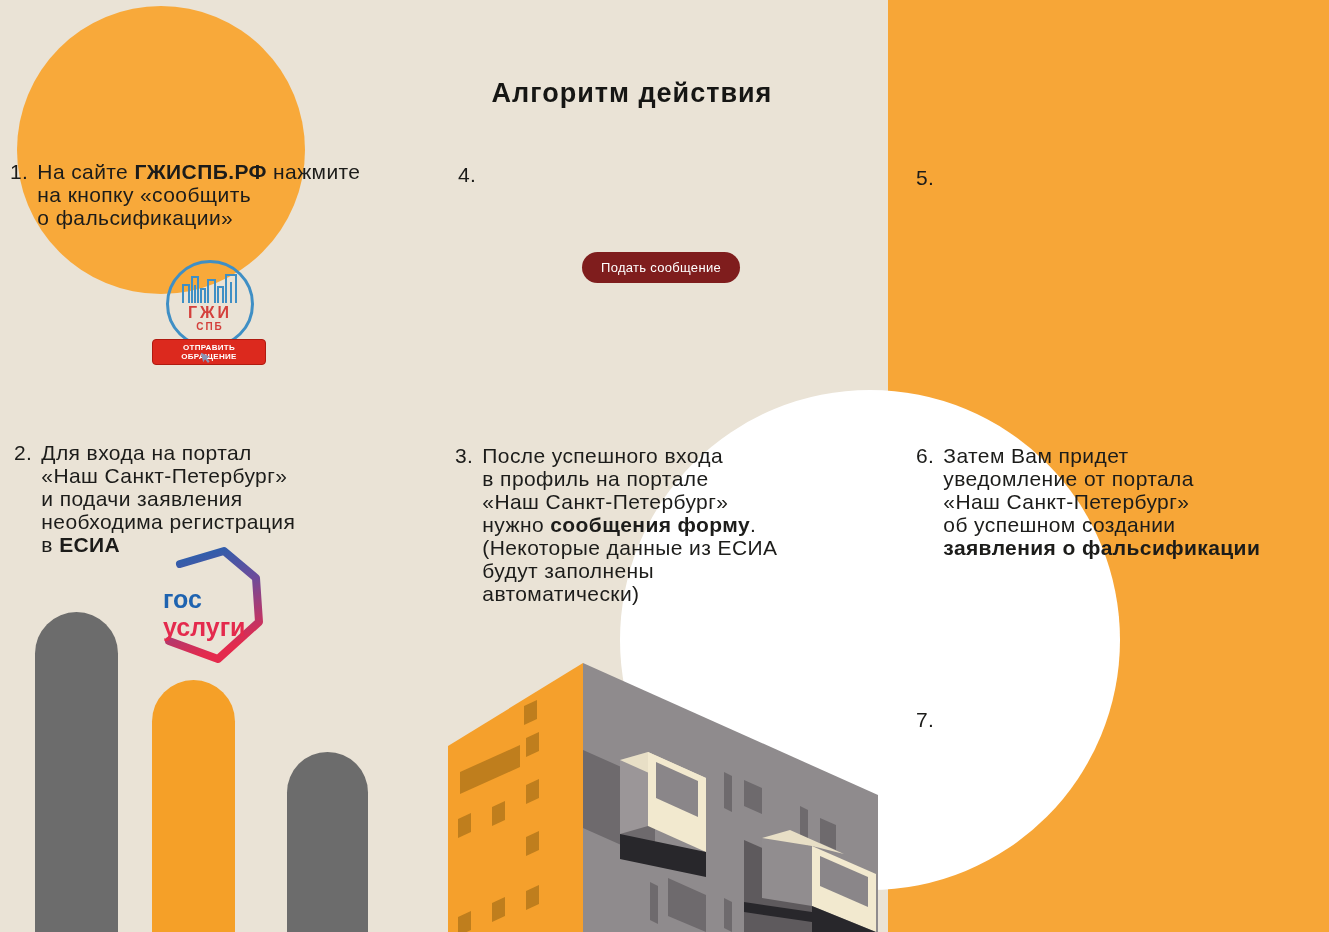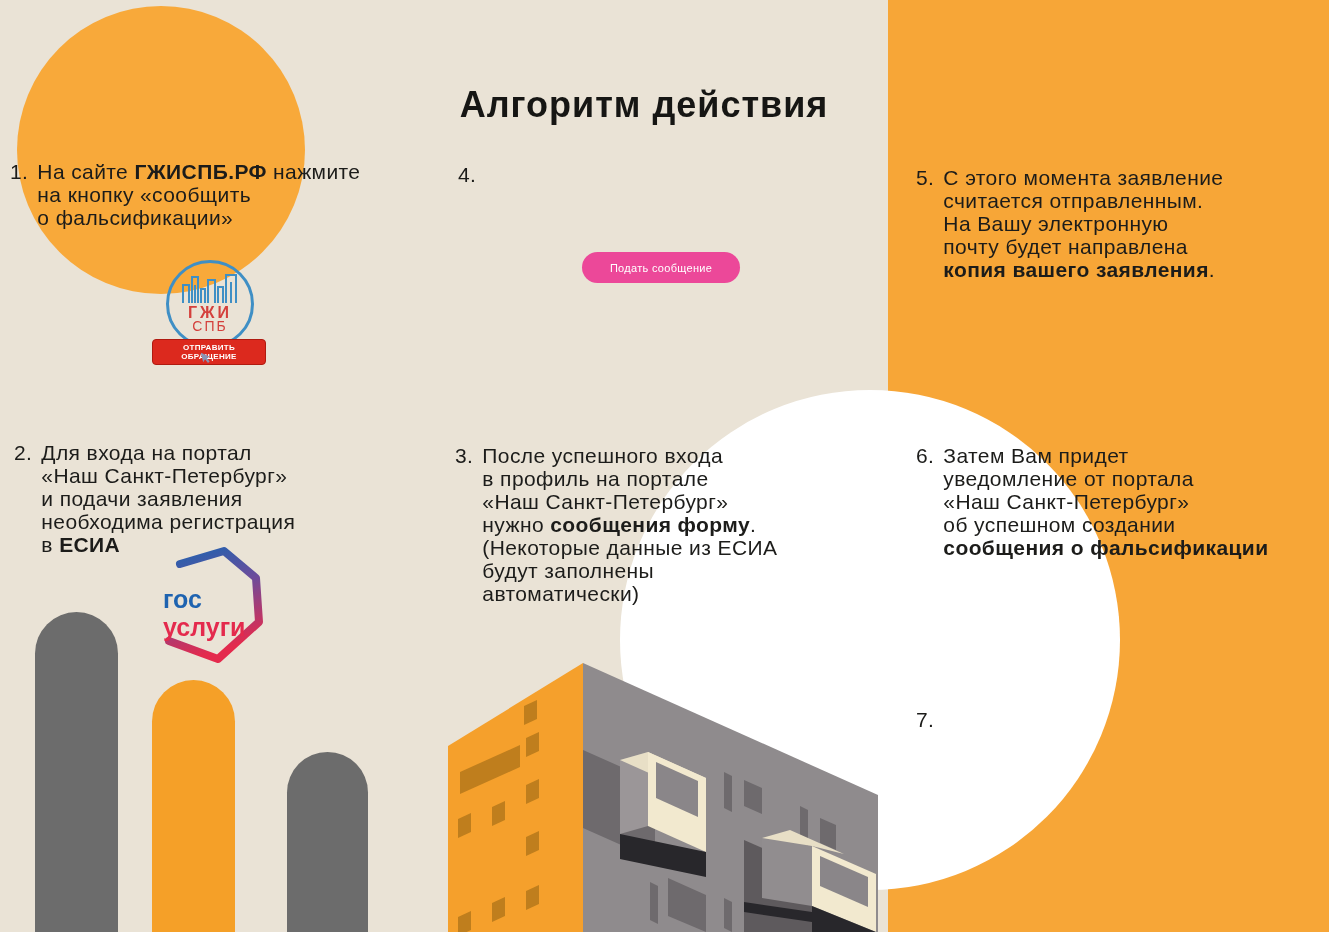--- a/index.html
+++ b/index.html
@@ -10,57 +10,57 @@
   .orange-panel{position:absolute;left:888px;top:0;width:441px;height:932px;background:#F7A637;}
   .circle-orange{position:absolute;left:17px;top:6px;width:288px;height:288px;border-radius:50%;background:#F8A93A;}
   .circle-white{position:absolute;left:620px;top:390px;width:500px;height:500px;border-radius:50%;background:#FFFFFF;z-index:2;}
   .bar{position:absolute;bottom:0;z-index:1;}
   .bar1{left:35px;width:83px;height:320px;background:#6C6C6C;border-radius:42px 42px 0 0;}
   .bar2{left:152px;width:83px;height:252px;background:#F5A028;border-radius:42px 42px 0 0;}
   .bar3{left:287px;width:81px;height:180px;background:#6C6C6C;border-radius:41px 41px 0 0;}
   .building{position:absolute;left:448px;top:655px;z-index:3;}
 
   
-  .title{position:absolute;left:388px;top:60px;width:512px;text-align:center;
-         font-size:36px;font-weight:bold;letter-spacing:1px;color:#161614;z-index:4;}
+  .title{position:absolute;left:376px;top:60px;width:512px;text-align:center;
+         font-size:27px;font-weight:bold;letter-spacing:1px;color:#161614;z-index:4;}
 
   
   .step{position:absolute;display:flex;z-index:4;color:#1C1C1A;font-size:21px;
         line-height:23px;letter-spacing:.4px;font-weight:500;}
   .step .num{flex:0 0 auto;margin-right:9px;}
   .step .body b{font-weight:800;}
   .s1{left:10px;top:160px;width:440px;}
   .s2{left:14px;top:441px;width:400px;}
   .s3{left:455px;top:444px;width:420px;}
   .s4{left:458px;top:163px;width:410px;}
   .s5{left:916px;top:166px;width:410px;}
   .s6{left:916px;top:444px;width:410px;}
   .s7{left:916px;top:708px;width:410px;}
 
   
   .gzhi{position:absolute;left:166px;top:260px;width:88px;height:88px;border-radius:50%;
         border:3px solid #3F8FC5;box-sizing:border-box;z-index:4;text-align:center;}
   .gzhi .sky{display:block;margin:9px auto 0 auto;}
   .gzhi .t1{display:block;color:#D4403C;font-weight:bold;font-size:16px;letter-spacing:3px;line-height:17px;}
-  .gzhi .t2{display:block;color:#D4403C;font-weight:normal;font-size:14px;letter-spacing:2px;line-height:11px;}
+  .gzhi .t2{display:block;color:#D4403C;font-weight:bold;font-size:10px;letter-spacing:2px;line-height:11px;}
 
   
   .red-btn{position:absolute;left:152px;top:339px;width:114px;height:26px;z-index:4;
            background:#DC291E;border:1px solid #B01A10;border-radius:4px;box-sizing:border-box;
            color:#FFFFFF;font-size:8px;font-weight:bold;letter-spacing:.3px;
            display:flex;align-items:center;justify-content:center;cursor:pointer;}
   .cursor-icon{position:absolute;left:201px;top:351px;z-index:5;}
 
   
   .gos{position:absolute;left:146px;top:546px;z-index:4;}
 
   
   .submit-btn{position:absolute;left:582px;top:252px;width:158px;height:31px;z-index:4;
-              background:#ec4899;border:none;border-radius:16px;color:#FFFFFF;
-              font-size:11px;letter-spacing:.3px;font-family:inherit;
+              background:#7f1d1d;border:none;border-radius:16px;color:#FFFFFF;
+              font-size:13px;letter-spacing:.3px;font-family:inherit;
               display:flex;align-items:center;justify-content:center;cursor:pointer;}
 </style>
 </head>
 <body>
 
 <div id="stage">
 
   <div class="orange-panel"></div>
   <div class="circle-orange"></div>
   <div class="circle-white"></div>
@@ -128,25 +128,24 @@
   </div>
   <div class="step s3">
     <span class="num">3.</span>
     <span class="body">После успешного входа<br>в профиль на портале<br>«Наш Санкт-Петербург»<br>нужно <b>сообщения форму</b>.<br>(Некоторые данные из ЕСИА<br>будут заполнены<br>автоматически)</span>
   </div>
   <div class="step s4">
     <span class="num">4.</span>
   </div>
   <div class="step s5">
     <span class="num">5.</span>
-    <span class="body">С этого момента заявление<br>считается отправленным.<br>На Вашу электронную<br>почту будет направлена<br><b>копия вашего заявления</b>.</span>
   </div>
   <div class="step s6">
     <span class="num">6.</span>
-    <span class="body">Затем Вам придет<br>уведомление от портала<br>«Наш Санкт-Петербург»<br>об успешном создании<br><b>сообщения о фальсификации</b></span>
+    <span class="body">Затем Вам придет<br>уведомление от портала<br>«Наш Санкт-Петербург»<br>об успешном создании<br><b>заявления о фальсификации</b></span>
   </div>
   <div class="step s7">
     <span class="num">7.</span>
   </div>
 
   <div class="gzhi">
     <svg class="sky" width="58" height="32" viewBox="0 0 58 32" fill="none" stroke="#3F8FC5" stroke-width="2">
       <path d="M2,31 L2,13 L8,13 L8,31"></path>
       <path d="M11,31 L11,5 L17,5 L17,31"></path>
       <path d="M14,13 L14,31"></path>

